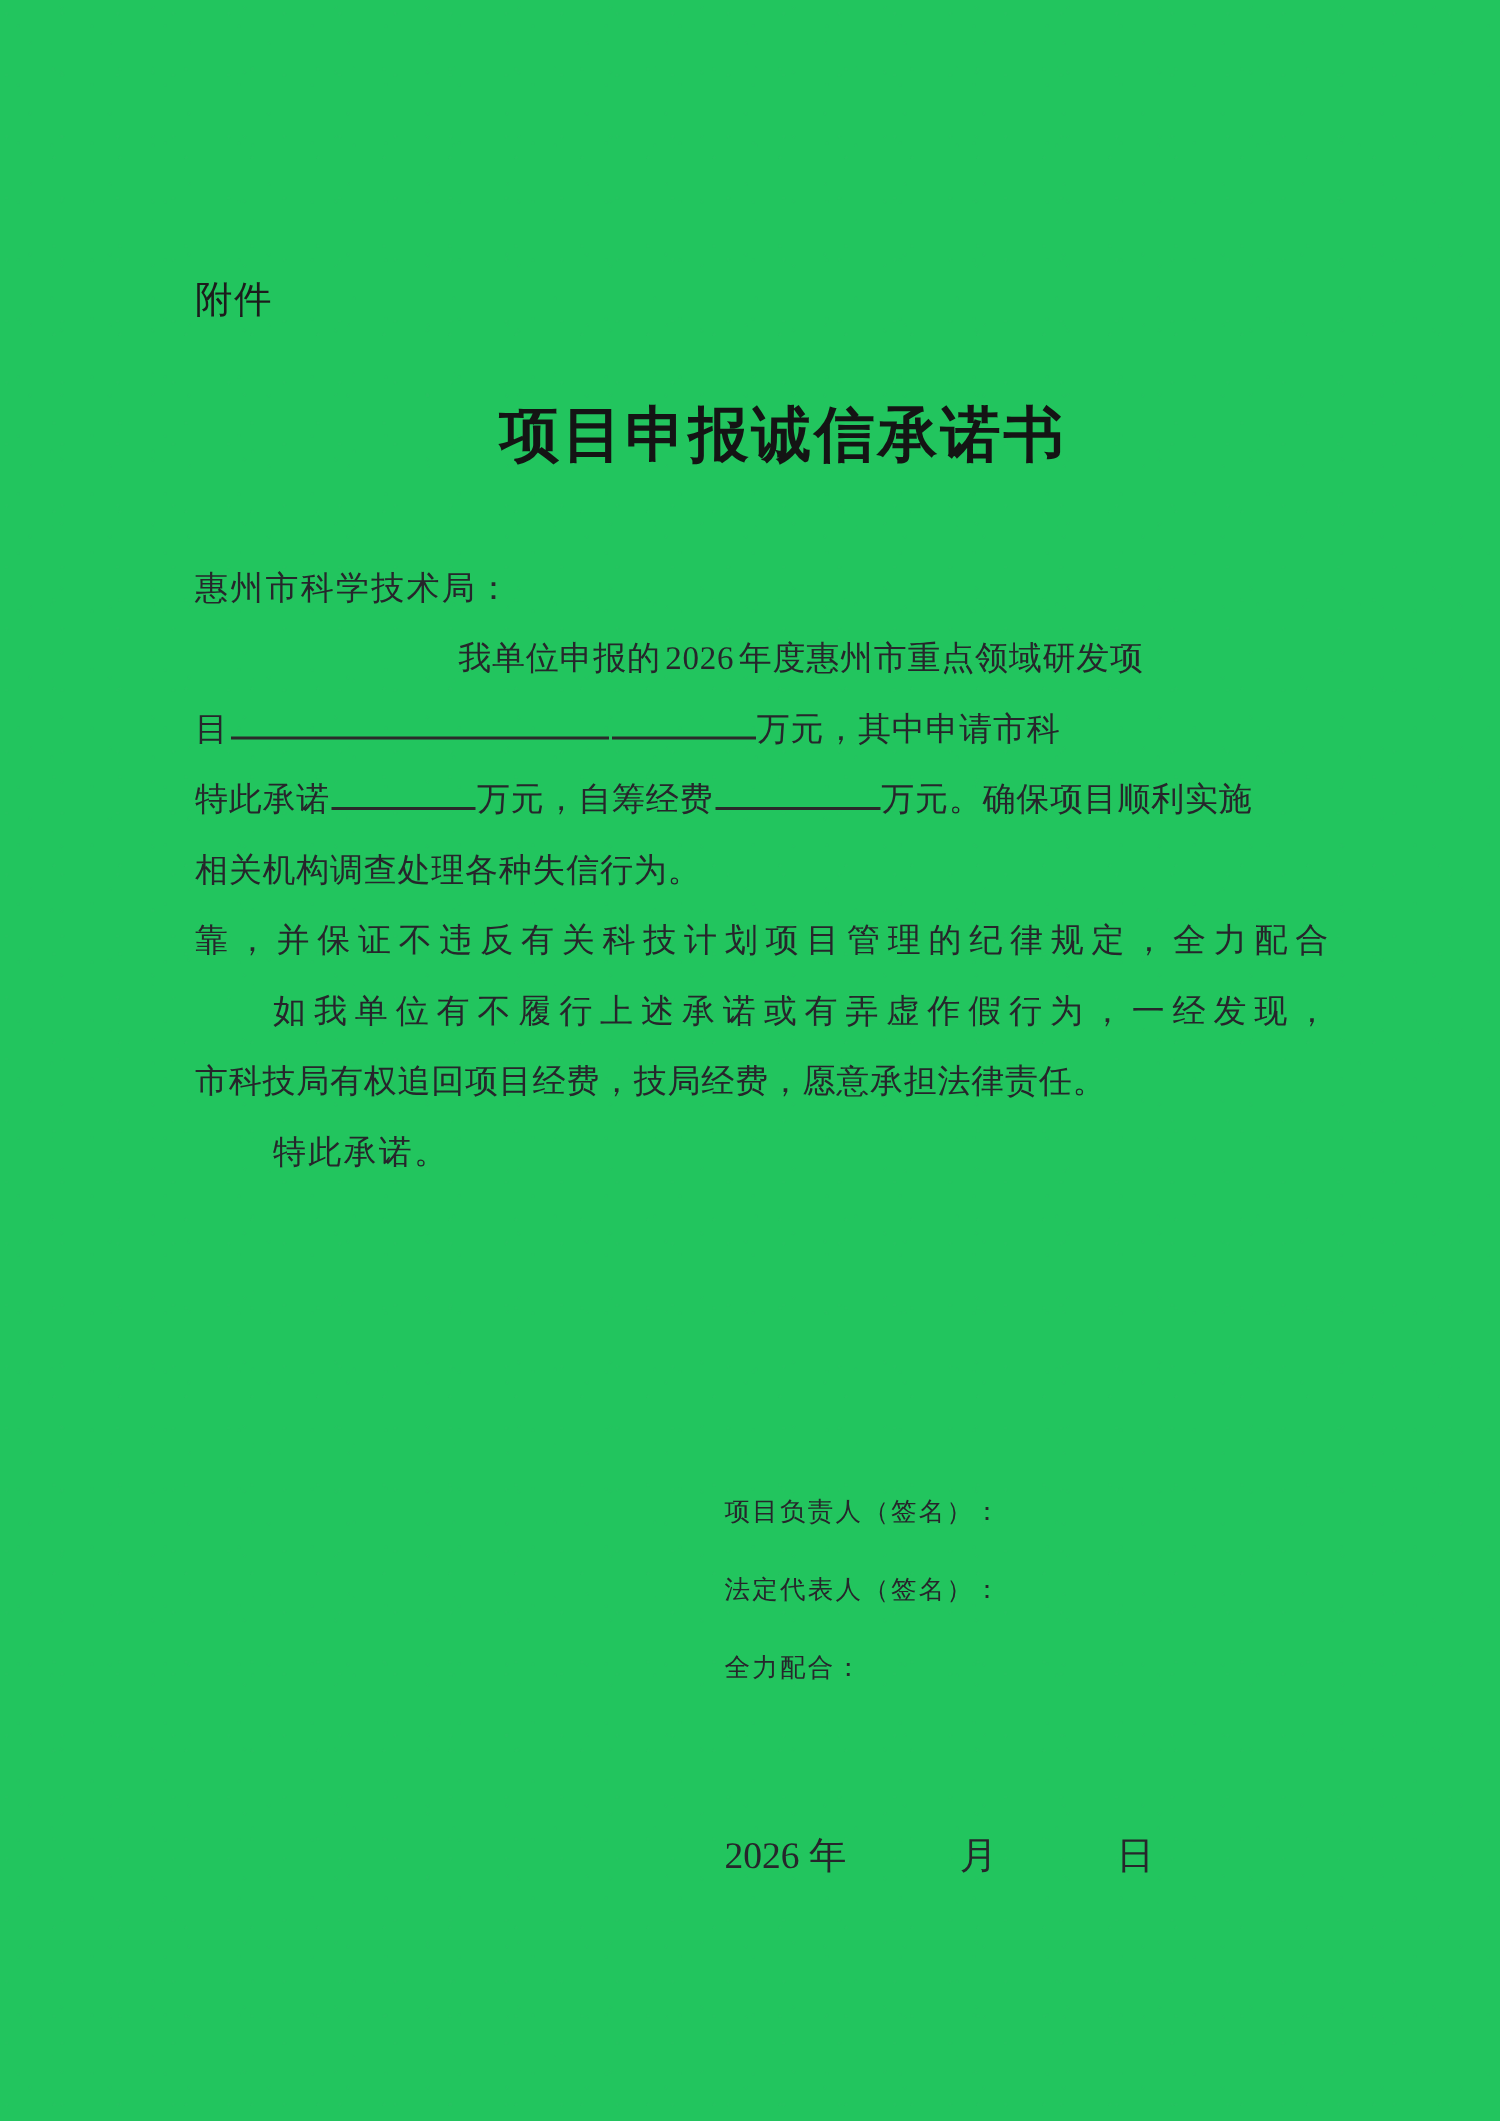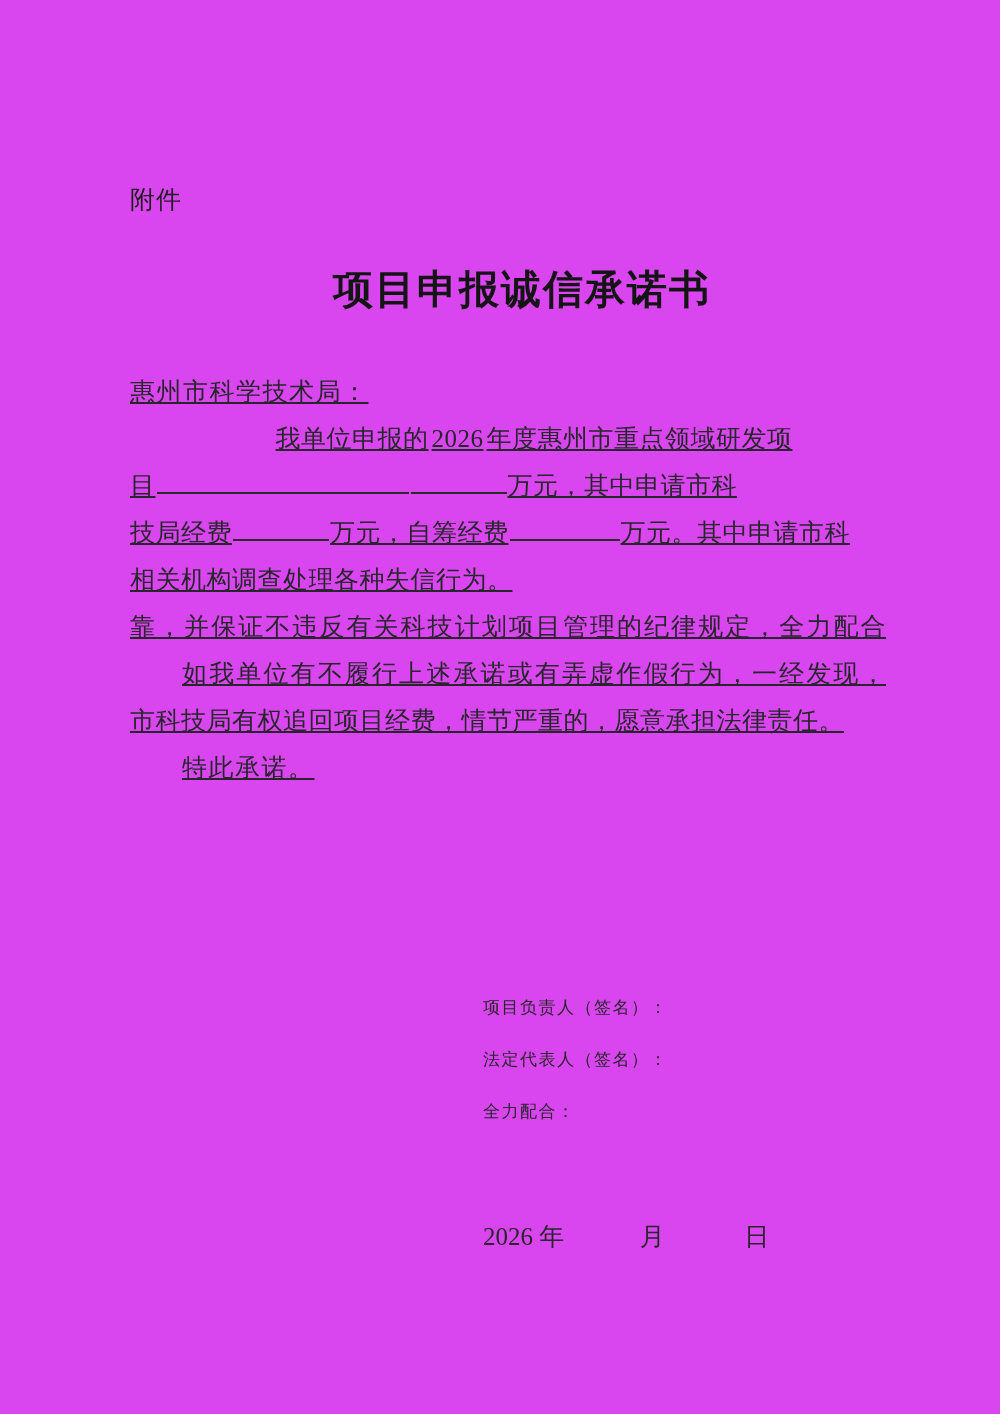--- a/index.html
+++ b/index.html
@@ -12,21 +12,21 @@
     background: #ffffff;
     font-family: "Liberation Serif", "DejaVu Serif", serif;
     color: #1a1a1a;
     position: relative;
     overflow: hidden;
   }
 
   .page {
     position: absolute;
     inset: 0;
-    background: #d946ef;
+    background: #22c55e;
   }
 
   
   .scan-noise {
     position: absolute;
     inset: 0;
     pointer-events: none;
     opacity: 0.5;
     background-image:
       radial-gradient(circle at 12% 22%, rgba(140,140,150,0.045) 0 1px, transparent 1.4px),
@@ -64,24 +64,23 @@
     color: #141414;
     padding-left: 44px;
   }
 
   
   .body-block {
     position: absolute;
     left: 130px;
     top: 368px;
     width: 756px;
-    font-size: 25px;
+    font-size: 22px;
     line-height: 47px;
     color: #26262b;
-    text-decoration: underline;
   }
 
   .salutation {
     letter-spacing: 1.5px;
     white-space: nowrap;
     margin-bottom: 0;
   }
 
   
   .para {
@@ -178,36 +177,36 @@
       </div>
 
       <div class="jline">
         <span class="seg">目</span>
         <span class="blank blank-project"></span>
         <span class="blank blank-total"></span>
         <span class="seg">万元，其中申请市科</span>
       </div>
 
       <div class="jline">
-        <span class="seg">技局经费</span>
+        <span class="seg">特此承诺</span>
         <span class="blank blank-city"></span>
         <span class="seg">万元，自筹经费</span>
         <span class="blank blank-self"></span>
-        <span class="seg">万元。其中申请市科</span>
+        <span class="seg">万元。确保项目顺利实施</span>
       </div>
 
 
       <div class="para">相关机构调查处理各种失信行为。</div>
 
       <div class="para" style="text-align-last:justify;">靠，并保证不违反有关科技计划项目管理的纪律规定，全力配合</div>
     </div>
 
     <div class="para-block">
       <div class="para indent" style="text-align-last:justify;">如我单位有不履行上述承诺或有弄虚作假行为，一经发现，</div>
-      <div class="para">市科技局有权追回项目经费，情节严重的，愿意承担法律责任。</div>
+      <div class="para">市科技局有权追回项目经费，技局经费，愿意承担法律责任。</div>
     </div>
 
     <div class="closing">特此承诺。</div>
   </div>
 
   <div class="sign-block">
     <div class="sign-line">项目负责人（签名）：</div>
     <div class="sign-line">法定代表人（签名）：</div>
     <div class="sign-line">全力配合：</div>
   </div>

